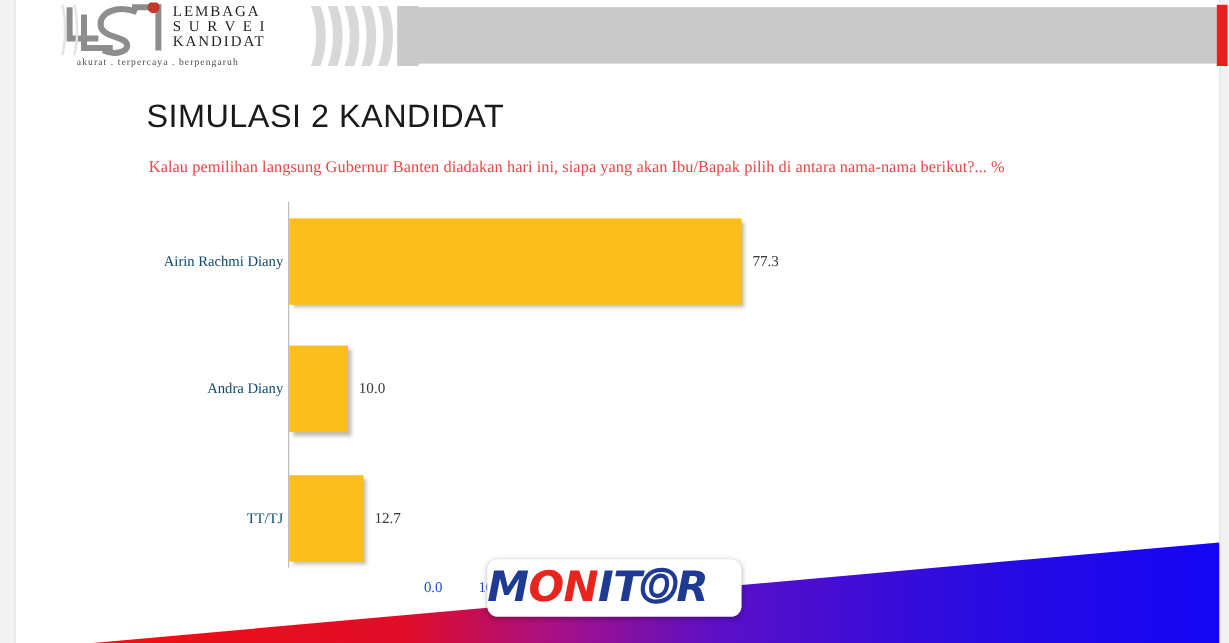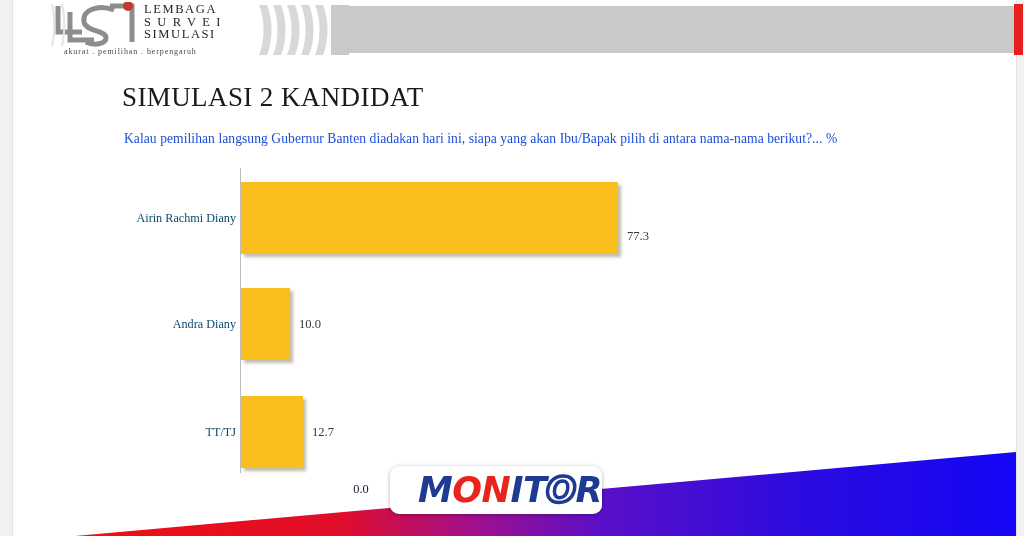--- a/index.html
+++ b/index.html
@@ -100,33 +100,33 @@
     font-size: 8px;
     letter-spacing: 0.9px;
     color: #4a4a4a;
     white-space: nowrap;
   }
 
   
   .slide-title {
     position: absolute;
     left: 122px; top: 82px;
-    font-family: Liberation Serif, serif;
+    font-family: Liberation Sans, sans-serif;
     font-size: 27px;
     color: #1a1a1a;
     letter-spacing: 0.4px;
     white-space: nowrap;
   }
 
   .slide-question {
     position: absolute;
     left: 124px; top: 131px;
     font-family: "Liberation Serif", serif;
     font-size: 13.6px;
-    color: #1d4ed8;
+    color: #ef4444;
     white-space: nowrap;
     letter-spacing: 0.05px;
   }
 
   
   .chart {
     position: absolute;
     left: 120px; top: 168px;
     width: 720px; height: 320px;
   }
@@ -184,48 +184,48 @@
     left: 120px;
     top: 308px;
     width: 600px;
     height: 24px;
   }
   .tick-label {
     position: absolute;
     top: 6px;
     font-family: "Liberation Serif", serif;
     font-size: 12.4px;
-    color: #0f172a;
+    color: #1d4ed8;
     transform: translateX(-50%);
     white-space: nowrap;
   }
 
   
   .bottom-wedge {
     position: absolute;
     left: 0;
     bottom: 0;
     width: 1024px;
     height: 120px;
     pointer-events: none;
   }
 
   
   .monitor-badge {
     position: absolute;
-    left: 390px;
+    left: 406px;
     top: 466px;
     width: 212px;
     height: 48px;
     background: #ffffff;
     border-radius: 9px;
     box-shadow: 0 1px 4px rgba(0,0,0,0.3);
     display: flex;
     align-items: center;
-    justify-content: flex-end;
+    justify-content: flex-start;
   }
   .monitor-word {
     font-family: "DejaVu Sans", sans-serif;
     font-size: 35px;
     font-weight: bold;
     font-style: italic;
     letter-spacing: -0.5px;
     line-height: 1;
     white-space: nowrap;
   }
@@ -275,36 +275,36 @@
           <circle cx="80" cy="4" r="5" fill="#c0392b"></circle>
           <g fill="none" stroke="#e3e3e3" stroke-width="2">
             <path d="M4,2 C7,14 7,32 4,44"></path>
             <path d="M14,2 C17,14 17,32 14,44"></path>
           </g>
         </svg>
       </div>
       <div class="logo-text">
         <div class="logo-text-line">LEMBAGA</div>
         <div class="logo-text-line">S U R V E I</div>
-        <div class="logo-text-line">SIMULASI</div>
+        <div class="logo-text-line">KANDIDAT</div>
       </div>
-      <div class="logo-tagline">akurat . pemilihan . berpengaruh</div>
+      <div class="logo-tagline">akurat . terpercaya . berpengaruh</div>
     </div>
   </div>
 
   <div class="slide-title">SIMULASI 2 KANDIDAT</div>
   <div class="slide-question">Kalau pemilihan langsung Gubernur Banten diadakan hari ini, siapa yang akan Ibu/Bapak pilih di antara nama-nama berikut?... %</div>
 
   <div class="chart">
     <div class="chart-axis-line"></div>
     <div id="bars-container">
         <div class="bar-row" style="top: 14px;">
           <div class="bar-label">Airin Rachmi Diany</div>
           <div class="bar-rect" style="width: 377px; background: rgb(250, 191, 28);"></div>
-          <div class="bar-value" style="left: 507px; margin-top: 18px;">77.3</div>
+          <div class="bar-value" style="left: 507px;">77.3</div>
         </div>
         <div class="bar-row" style="top: 120px;">
           <div class="bar-label">Andra Diany</div>
           <div class="bar-rect" style="width: 49px; background: rgb(250, 191, 28);"></div>
           <div class="bar-value" style="left: 179px;">10.0</div>
         </div>
         <div class="bar-row" style="top: 228px;">
           <div class="bar-label">TT/TJ</div>
           <div class="bar-rect" style="width: 62px; background: rgb(250, 191, 28);"></div>
           <div class="bar-value" style="left: 192px; text-align: right;">12.7</div>

